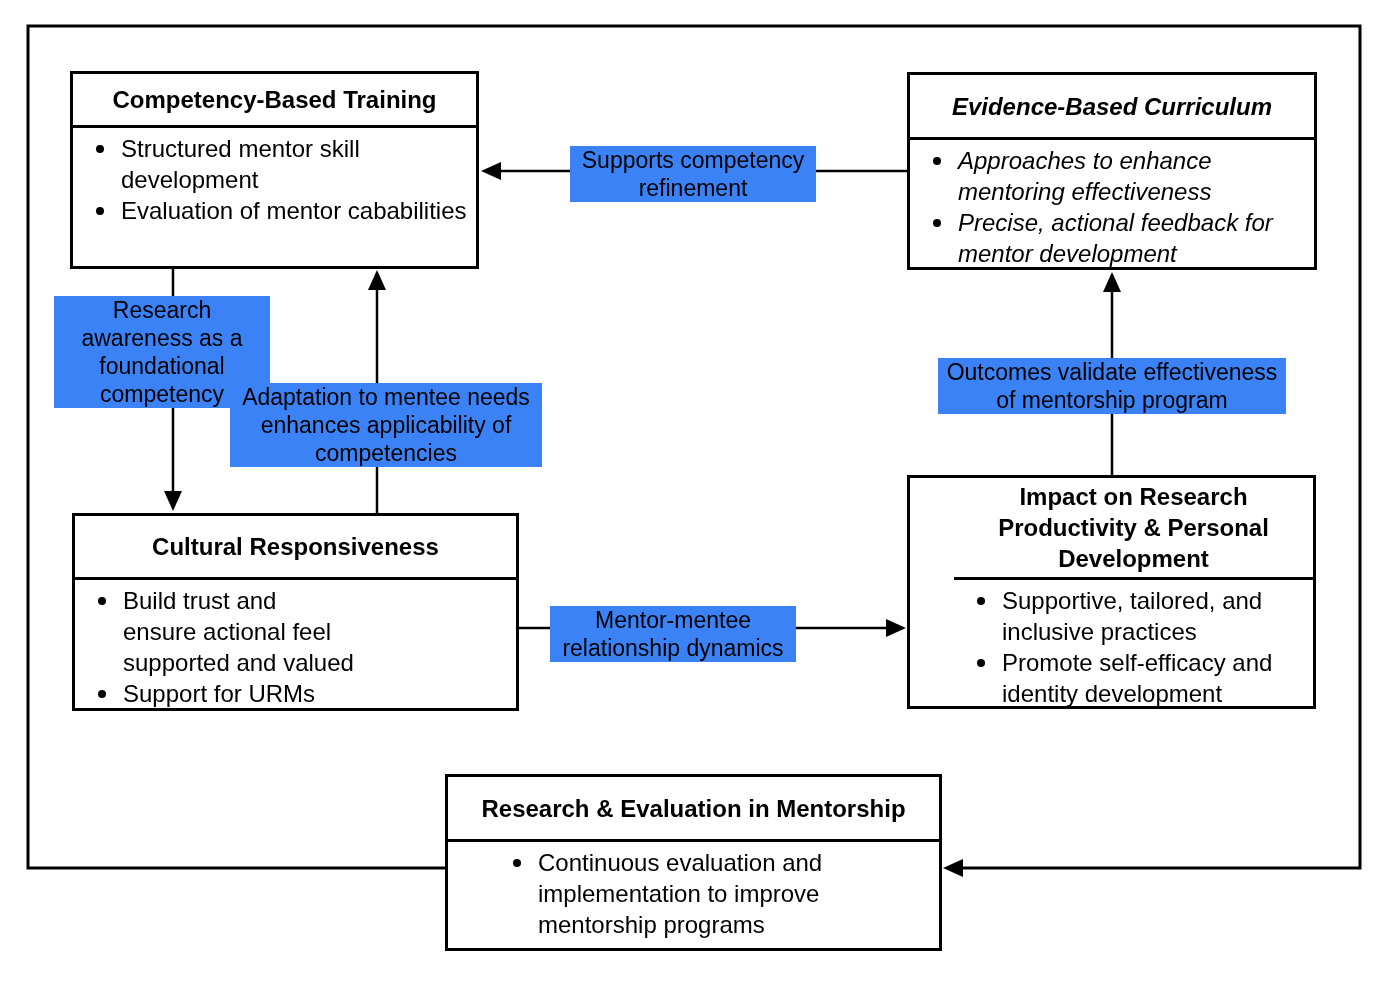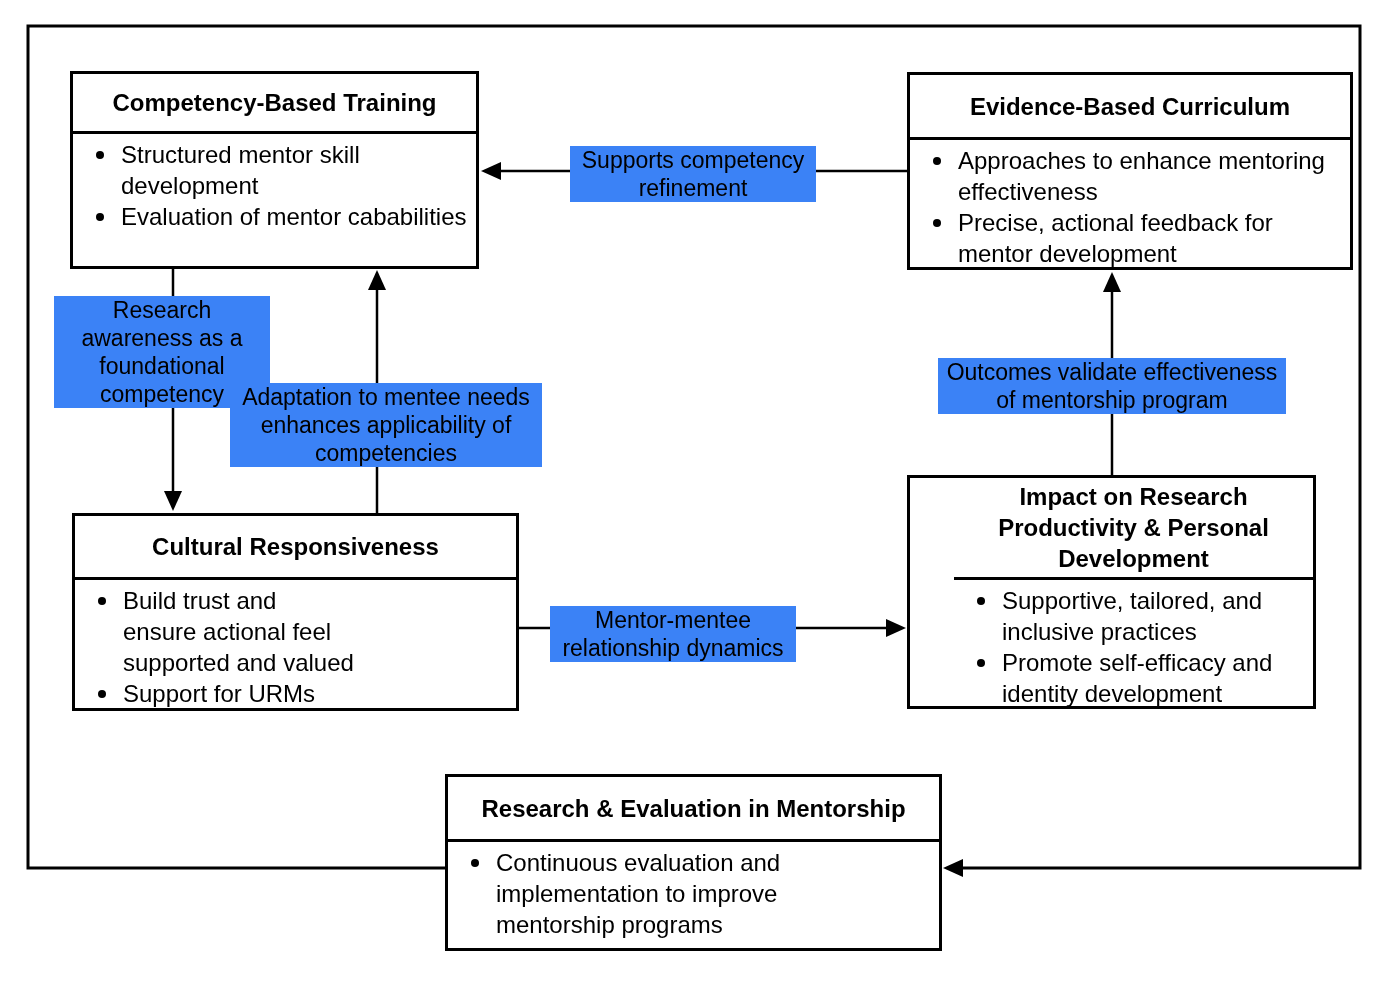--- a/index.html
+++ b/index.html
@@ -101,30 +101,30 @@
       <polygon points="906,628 886,619 886,637" fill="#000000"></polygon>
     </g>
 
     <g>
       <line x1="1112" y1="475" x2="1112" y2="292" stroke="#000000" stroke-width="2.5"></line>
       <polygon points="1112,272 1103,292 1121,292" fill="#000000"></polygon>
     </g>
   </svg>
 
   <div class="node" style="left:70px; top:71px; width:409px; height:198px;">
-    <div class="node-title" style="height:60px;">Competency-Based Training</div>
+    <div class="node-title" style="height:54px;">Competency-Based Training</div>
     <div class="node-body">
       <ul class="bullets">
         <li>Structured mentor skill development</li>
         <li>Evaluation of mentor cababilities</li>
       </ul>
     </div>
   </div>
 
-  <div class="node" style="left:907px; top:72px; width:446px; height:198px;">
+  <div class="node" style="left:907px; top:72px; width:410px; height:198px;font-style:italic;">
     <div class="node-title" style="height:65px;">Evidence-Based Curriculum</div>
     <div class="node-body">
       <ul class="bullets">
         <li>Approaches to enhance mentoring effectiveness</li>
         <li>Precise, actional feedback for mentor development</li>
       </ul>
     </div>
   </div>
 
   <div class="node" style="left:72px; top:513px; width:447px; height:198px;">
@@ -144,21 +144,21 @@
     <div class="node-body">
       <ul class="bullets">
         <li>Supportive, tailored, and inclusive practices</li>
         <li>Promote self-efficacy and identity development</li>
       </ul>
     </div>
   </div>
 
   <div class="node" style="left:445px; top:774px; width:497px; height:177px;">
     <div class="node-title" style="height:65px;">Research &amp; Evaluation in Mentorship</div>
-    <div class="node-body" style="padding-right:60px;">
+    <div class="node-body" style="padding-right:60px;padding-left:42px;">
       <ul class="bullets">
         <li>Continuous evaluation and implementation to improve mentorship programs</li>
       </ul>
     </div>
   </div>
 
   <div class="edge-label" style="left:570px; top:146px; width:246px;">Supports competency refinement</div>
 
   <div class="edge-label" style="left:54px; top:296px; width:216px;">Research awareness as a foundational competency</div>
 

